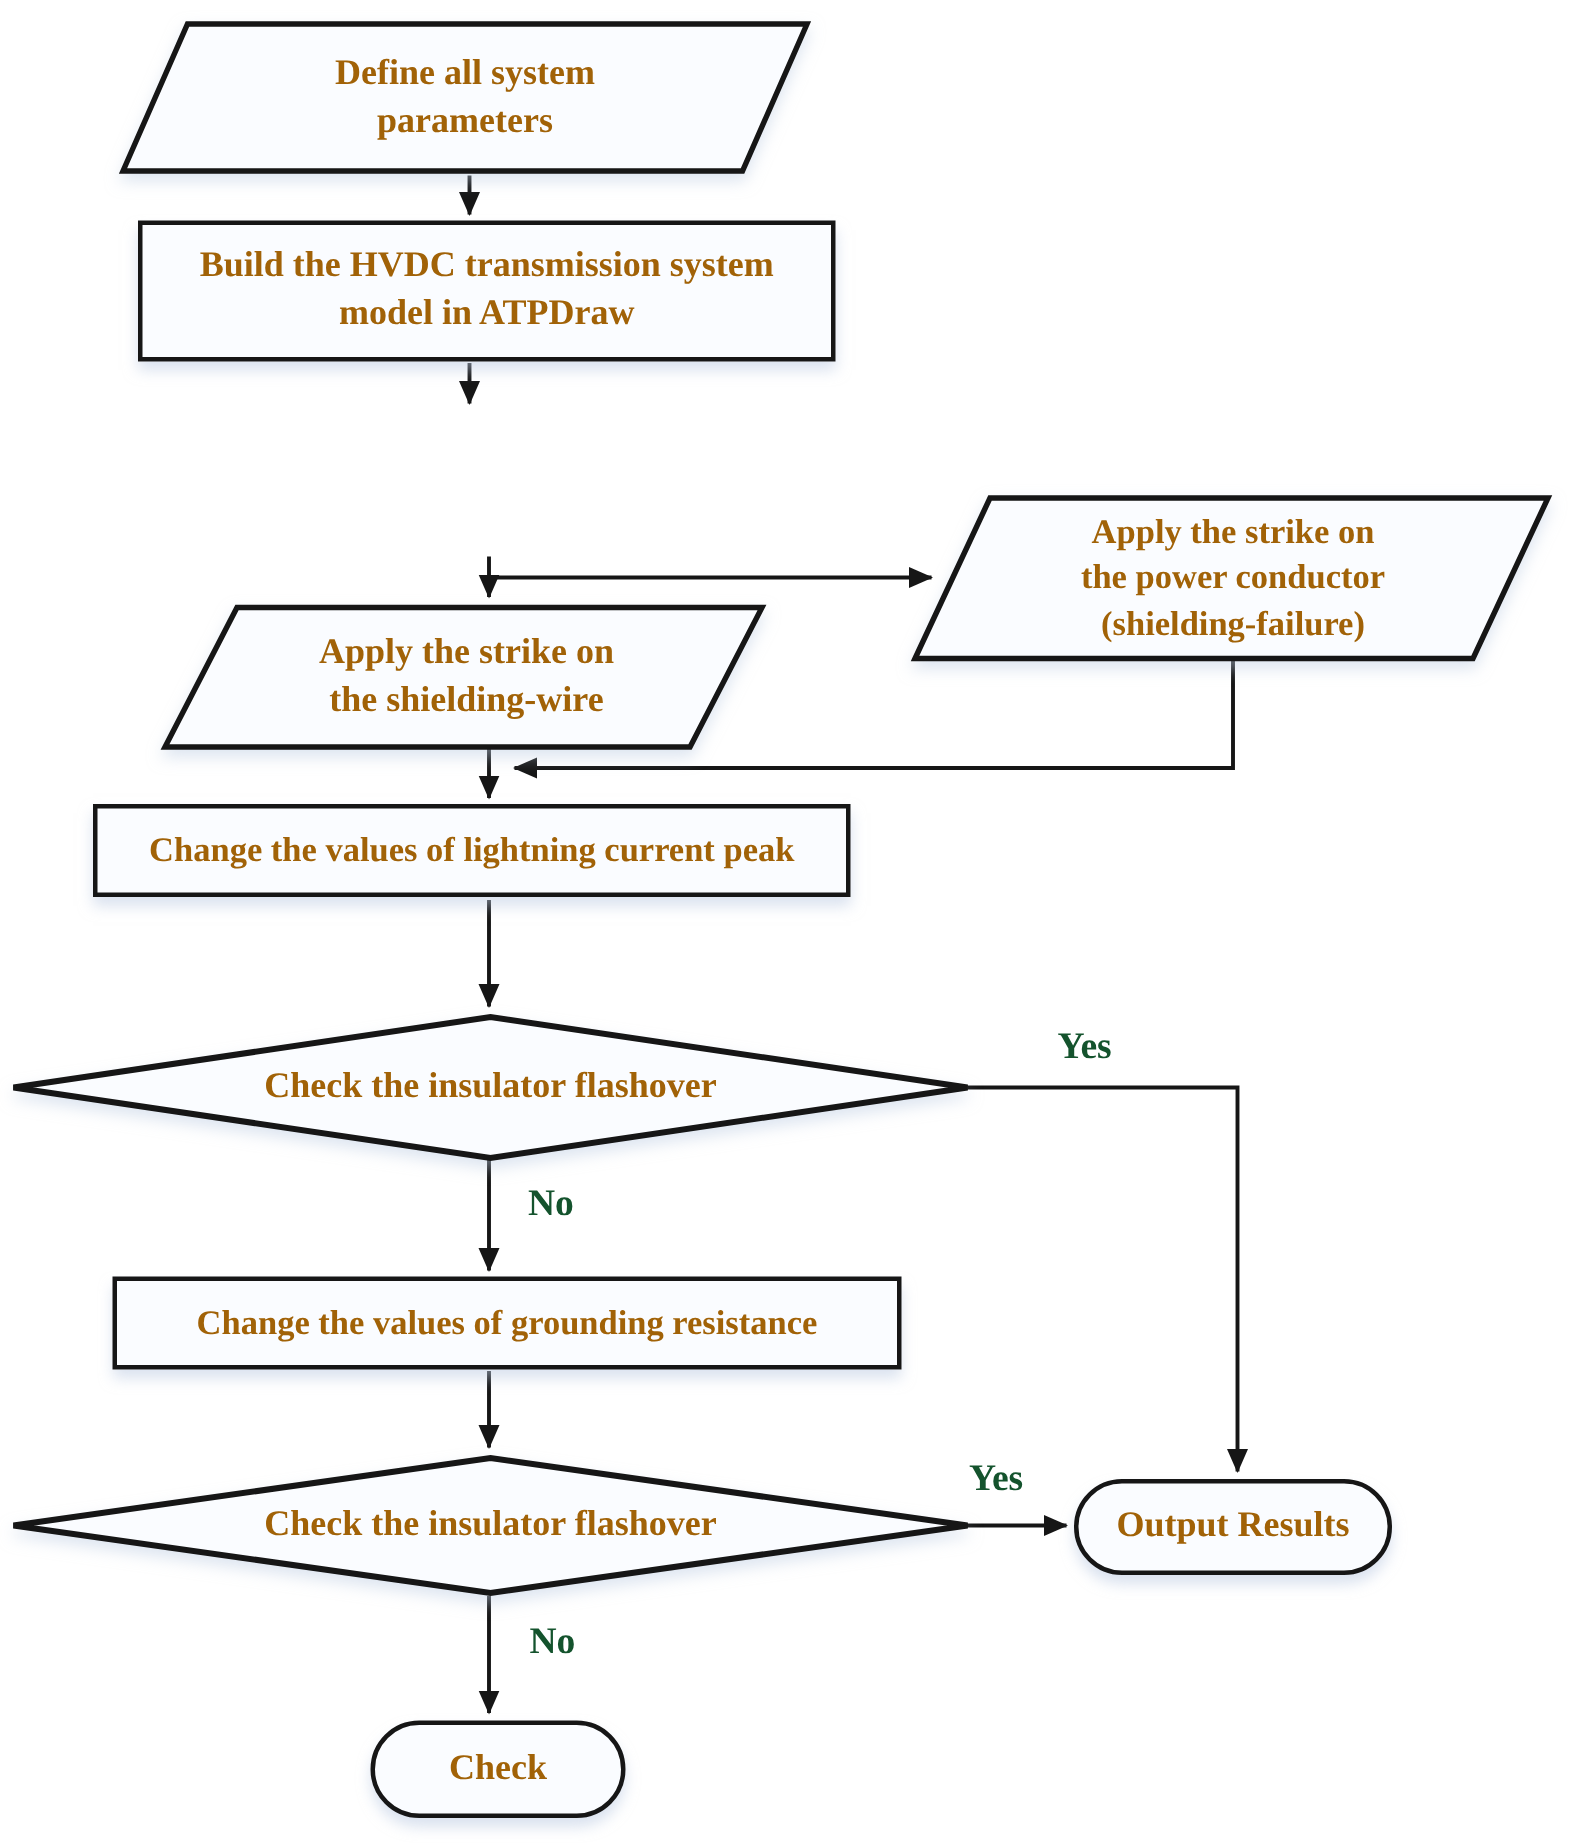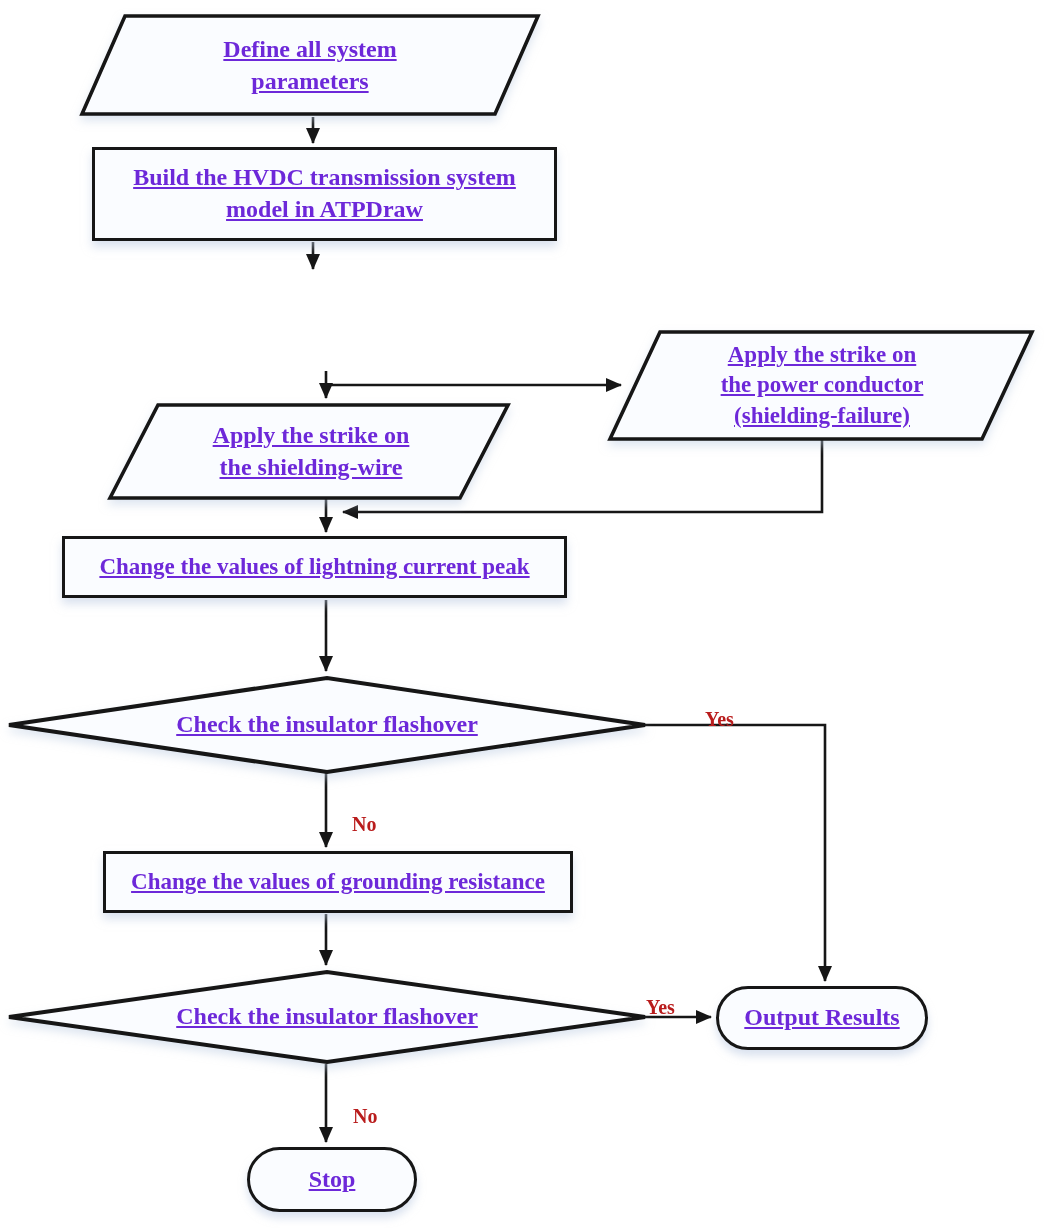--- a/index.html
+++ b/index.html
@@ -9,23 +9,23 @@
     background:#ffffff;
     font-family:"Liberation Serif", serif;
     overflow:hidden;
   }
   
   #connectors{position:absolute;left:0;top:0;z-index:1;}
   .edge{stroke:#161616;stroke-width:2.6;fill:none;}
   
   .node{position:absolute;z-index:2;display:flex;align-items:center;justify-content:center;}
   .lbl{
-    font-weight:700;color:#6d28d9;text-align:center;
+    font-weight:700;color:#a16207;text-align:center;
     white-space:pre-line;line-height:1.32;
-    position:relative;z-index:3;text-decoration:underline;
+    position:relative;z-index:3;
   }
   
   .procbox{
     border:3.5px solid #161616;background:#fafcff;
     box-shadow:0 6px 9px rgba(188,203,226,0.55);
     box-sizing:border-box;
   }
   .stadium{border-radius:34px;}
   
   .shape-svg{
@@ -33,22 +33,22 @@
     overflow:visible;z-index:2;
     filter:drop-shadow(0 5px 5px rgba(188,203,226,0.5));
   }
   .shape-svg polygon{fill:#fafcff;stroke:#161616;}
   .shape-lbl{
     position:absolute;inset:0;display:flex;align-items:center;justify-content:center;
   }
   .fs24{font-size:24px;}
   .fs23{font-size:23px;}
   .edge-label{
-    position:absolute;z-index:3;font-weight:700;color:#b91c1c;
-    font-size:20px;font-family:"Liberation Serif", serif;margin-top:24px;
+    position:absolute;z-index:3;font-weight:700;color:#14532d;
+    font-size:25px;font-family:"Liberation Serif", serif;
   }
 </style>
 </head>
 <body>
 
 <div id="canvas">
 
   <svg id="connectors" width="1064" height="1230">
     <defs>
       <marker id="ah" markerUnits="userSpaceOnUse" markerWidth="17" markerHeight="15" refX="15" refY="7" orient="auto">
@@ -112,39 +112,39 @@
 
   <div class="node" style="left:6px;top:675px;width:642px;height:100px;">
     <svg class="shape-svg" viewBox="0 0 642 100">
       <polygon points="3,50 321,3 639,50 321,97" stroke-width="4"></polygon>
     </svg>
     <div class="shape-lbl">
         <div class="lbl fs24">Check the insulator flashover</div>
       </div>
   </div>
 
-  <div class="node procbox" style="left:75px;top:851px;width:470px;height:62px;margin-left:28px;">
+  <div class="node procbox" style="left:75px;top:851px;width:526px;height:62px;">
     <div class="lbl fs23">Change the values of grounding resistance</div>
   </div>
 
   <div class="node" style="left:6px;top:969px;width:642px;height:96px;">
     <svg class="shape-svg" viewBox="0 0 642 96">
       <polygon points="3,48 321,3 639,48 321,93" stroke-width="4"></polygon>
     </svg>
     <div class="shape-lbl">
         <div class="lbl fs24">Check the insulator flashover</div>
       </div>
   </div>
 
   <div class="node procbox stadium" style="left:716px;top:986px;width:212px;height:64px;justify-content:center;">
     <div class="lbl fs24">Output Results</div>
   </div>
 
   <div class="node procbox stadium" style="left:247px;top:1147px;width:170px;height:65px;">
-    <div class="lbl fs24">Stop</div>
+    <div class="lbl fs24">Check</div>
   </div>
 
   <div class="edge-label" style="left:705px;top:684px;">Yes</div>
   <div class="edge-label" style="left:352px;top:789px;">No</div>
   <div class="edge-label" style="left:646px;top:972px;">Yes</div>
   <div class="edge-label" style="left:353px;top:1081px;">No</div>
 
 </div>
 
 </body></html>

